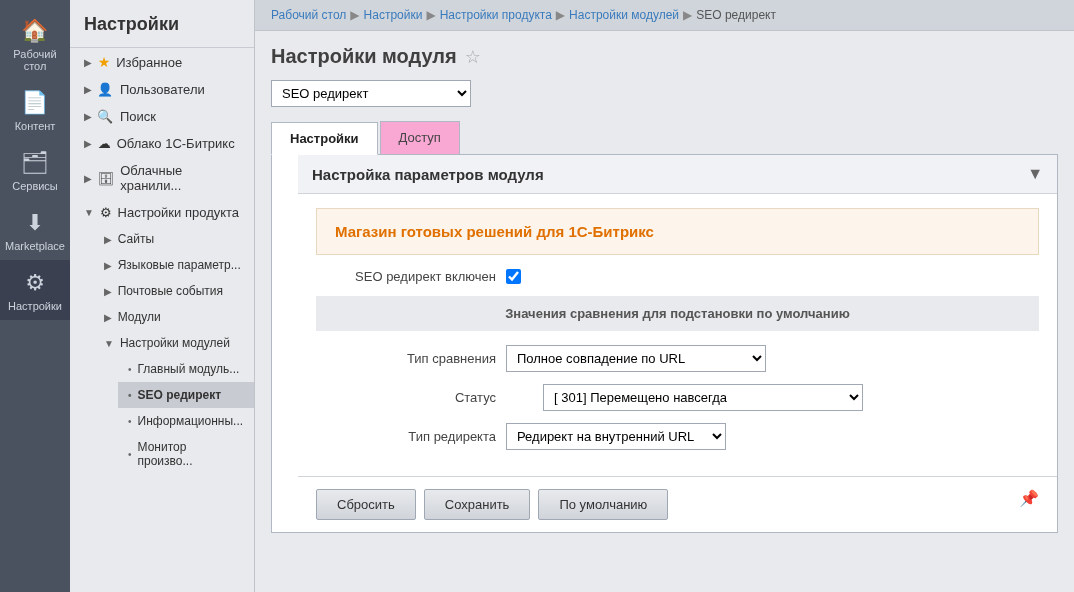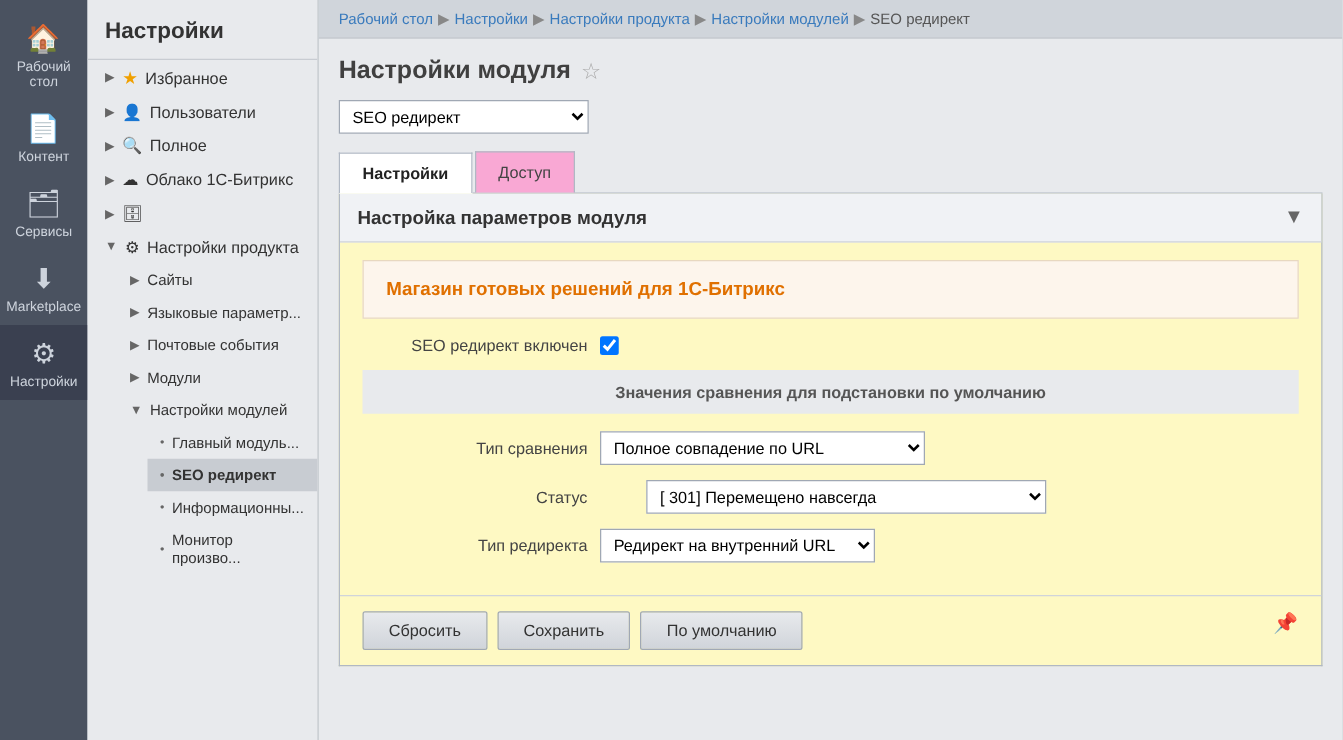--- a/index.html
+++ b/index.html
@@ -151,24 +151,25 @@
       background: #fff;
       border-bottom: 1px solid #fff;
       font-weight: bold;
       color: #222;
       position: relative;
       bottom: -1px;
     }
 
     
     .panel {
-      background: #fef9c3;
+      background: #ffffff;
       border: 1px solid #b0b8c4;
       border-top: none;
       position: relative;
+      padding-left: 26px;
     }
 
     .panel-header {
       display: flex;
       align-items: center;
       justify-content: space-between;
       padding: 10px 14px;
       background: #f0f2f5;
       border-bottom: 1px solid #d0d4da;
       cursor: pointer;
@@ -310,30 +311,31 @@
     <span>Избранное</span>
   </div>
   <div class="sidebar-item">
     <span class="arrow">▶</span>
     <span>👤</span>
     <span>Пользователи</span>
   </div>
   <div class="sidebar-item">
     <span class="arrow">▶</span>
     <span>🔍</span>
-    <span>Полное</span>
+    <span>Поиск</span>
   </div>
   <div class="sidebar-item">
     <span class="arrow">▶</span>
     <span>☁</span>
     <span>Облако 1С-Битрикс</span>
   </div>
   <div class="sidebar-item">
     <span class="arrow">▶</span>
     <span>🗄</span>
+    <span>Облачные хранили...</span>
   </div>
   <div class="sidebar-item">
     <span class="arrow">▼</span>
     <span>⚙</span>
     <span>Настройки продукта</span>
   </div>
 
   <div class="sidebar-sub">
     <div class="sidebar-item">
       <span class="arrow">▶</span>

